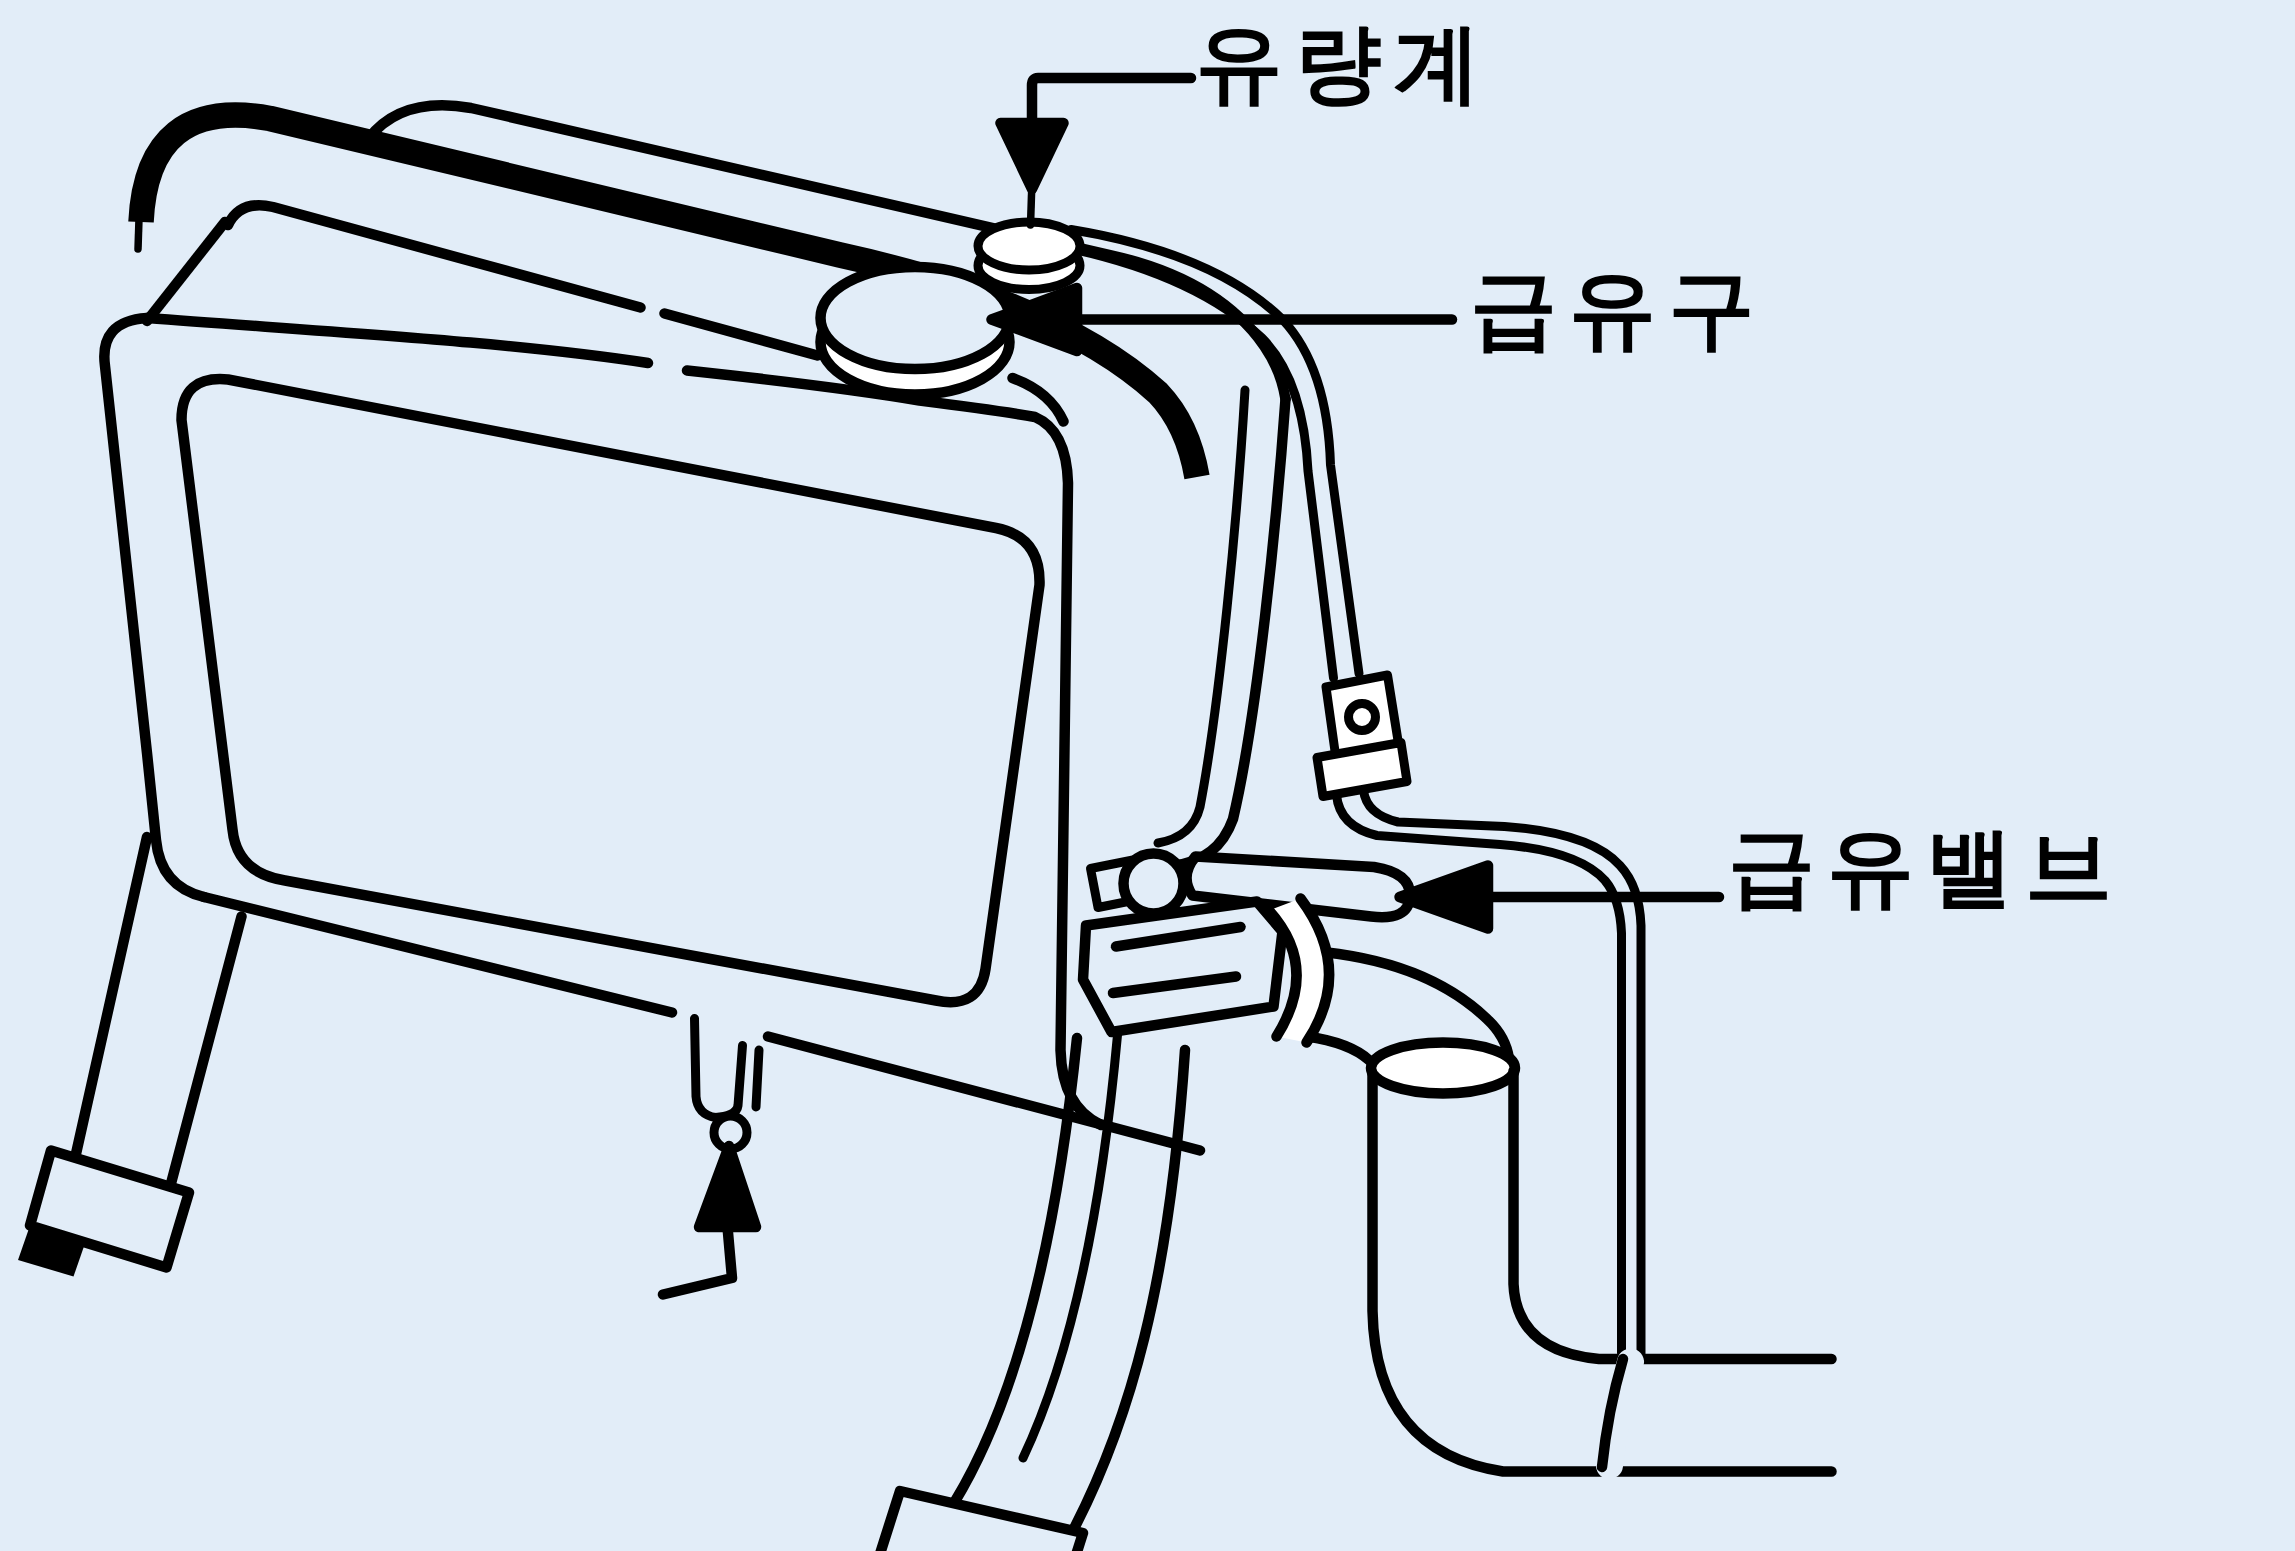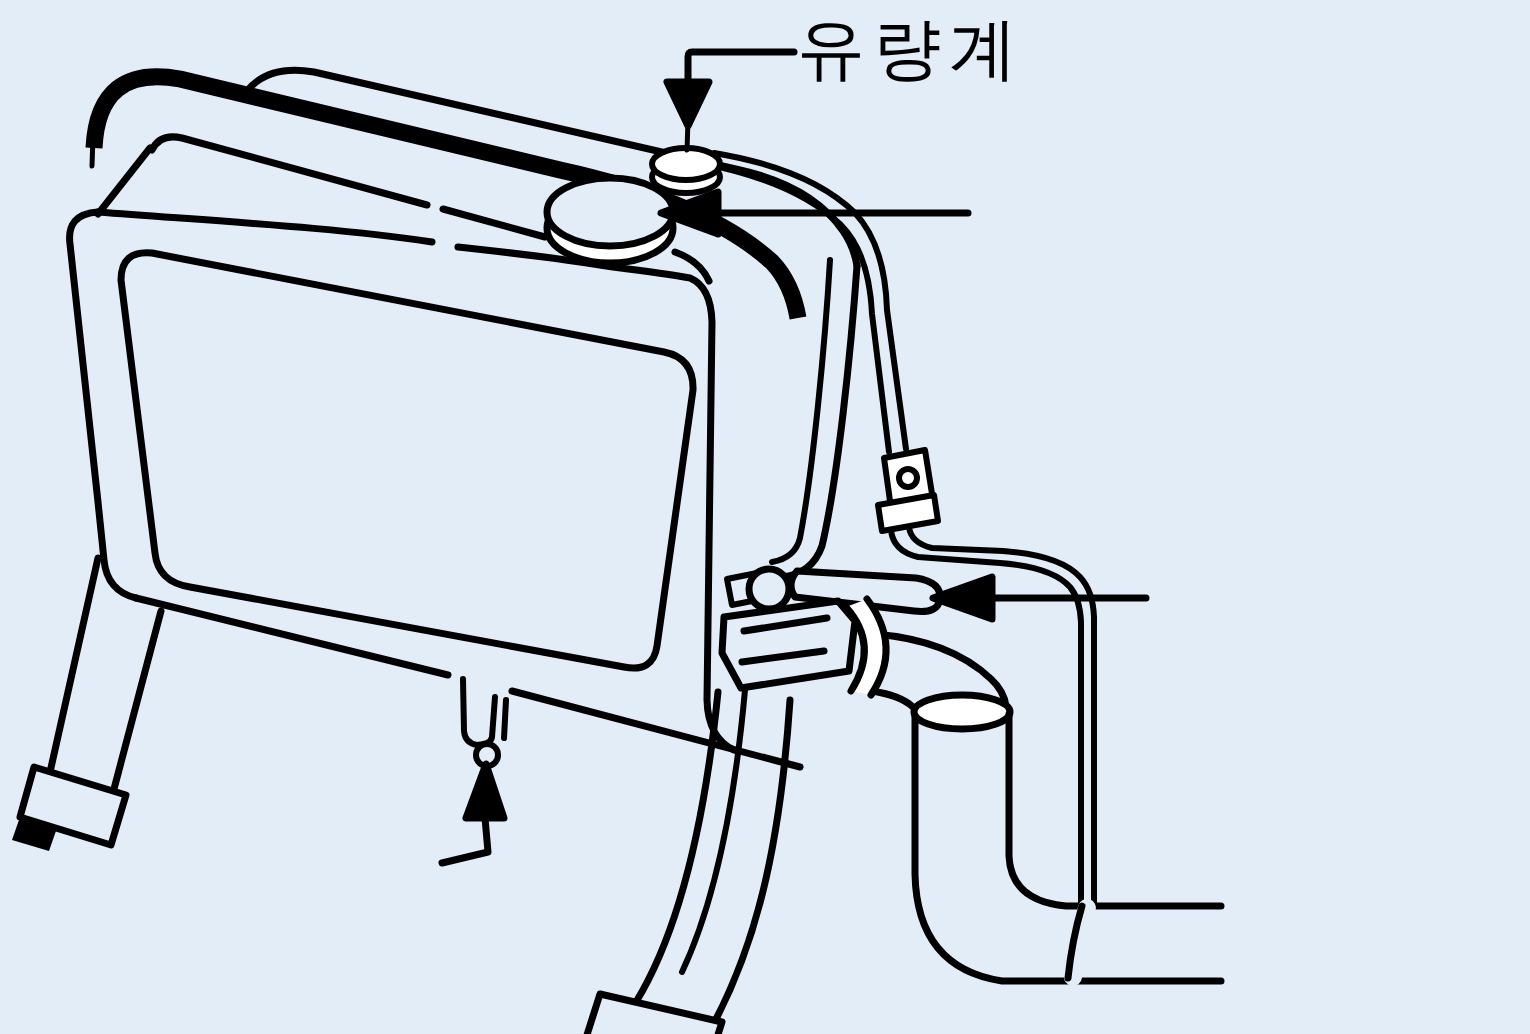--- a/index.html
+++ b/index.html
@@ -6,22 +6,22 @@
   #stage{
     position:relative;
     width:1530px;height:1034px;
     background:#e2edf8;
     overflow:hidden;
     font-family:"Liberation Sans","DejaVu Sans",sans-serif;
   }
   #stage svg{position:absolute;left:0;top:0;}
   .label{
     position:absolute;
-    font-weight:400;
-    font-size:68px;
+    font-weight:700;
+    font-size:58px;
     line-height:1;
     letter-spacing:8px;
     color:#000;
     white-space:nowrap;
     user-select:none;
   }
   .label-flow-meter{left:797px;top:14px;}
   .label-filler-port{left:980px;top:178px;}
   .label-fuel-valve{left:1152px;top:550px;}
   .label-drain{left:168px;top:826px;}
@@ -141,13 +141,15 @@
         <path d="M 992 577 L 992 619 L 933 598 Z" fill="#000"></path>
       </g>
       <g>
         <path d="M 442 863 L 488 852 L 485 818"></path>
         <path d="M 466 818 L 504 818 L 486 764 Z" fill="#000"></path>
       </g>
     </g>
   </svg>
 
   <div class="label label-flow-meter">유량계</div>
+  <div class="label label-filler-port">급유구</div>
+  <div class="label label-fuel-valve">급유밸브</div>
 </div>
 
 </body></html>

